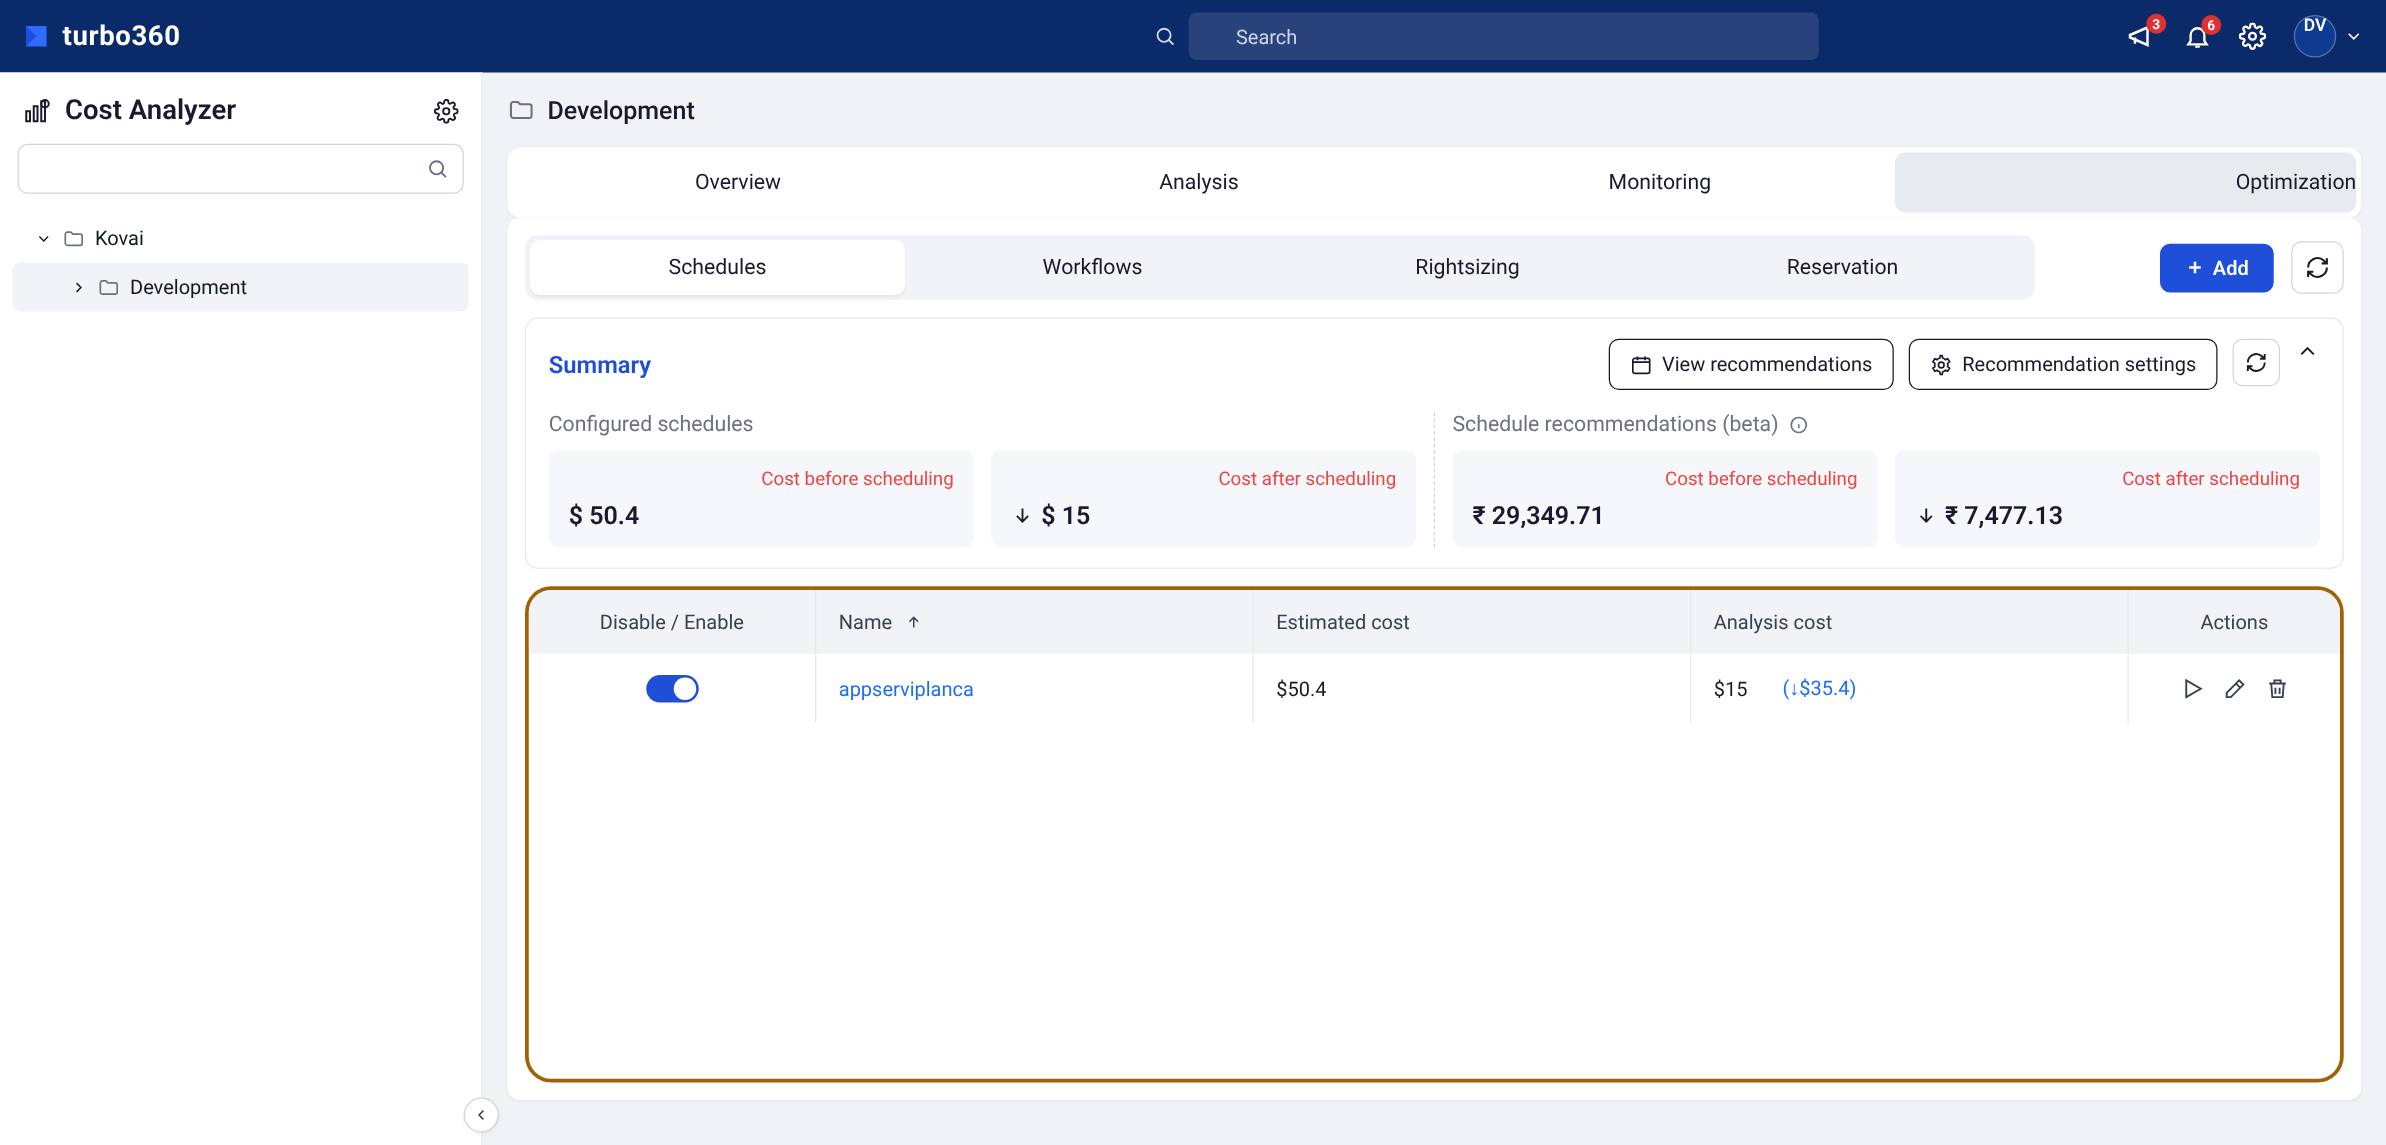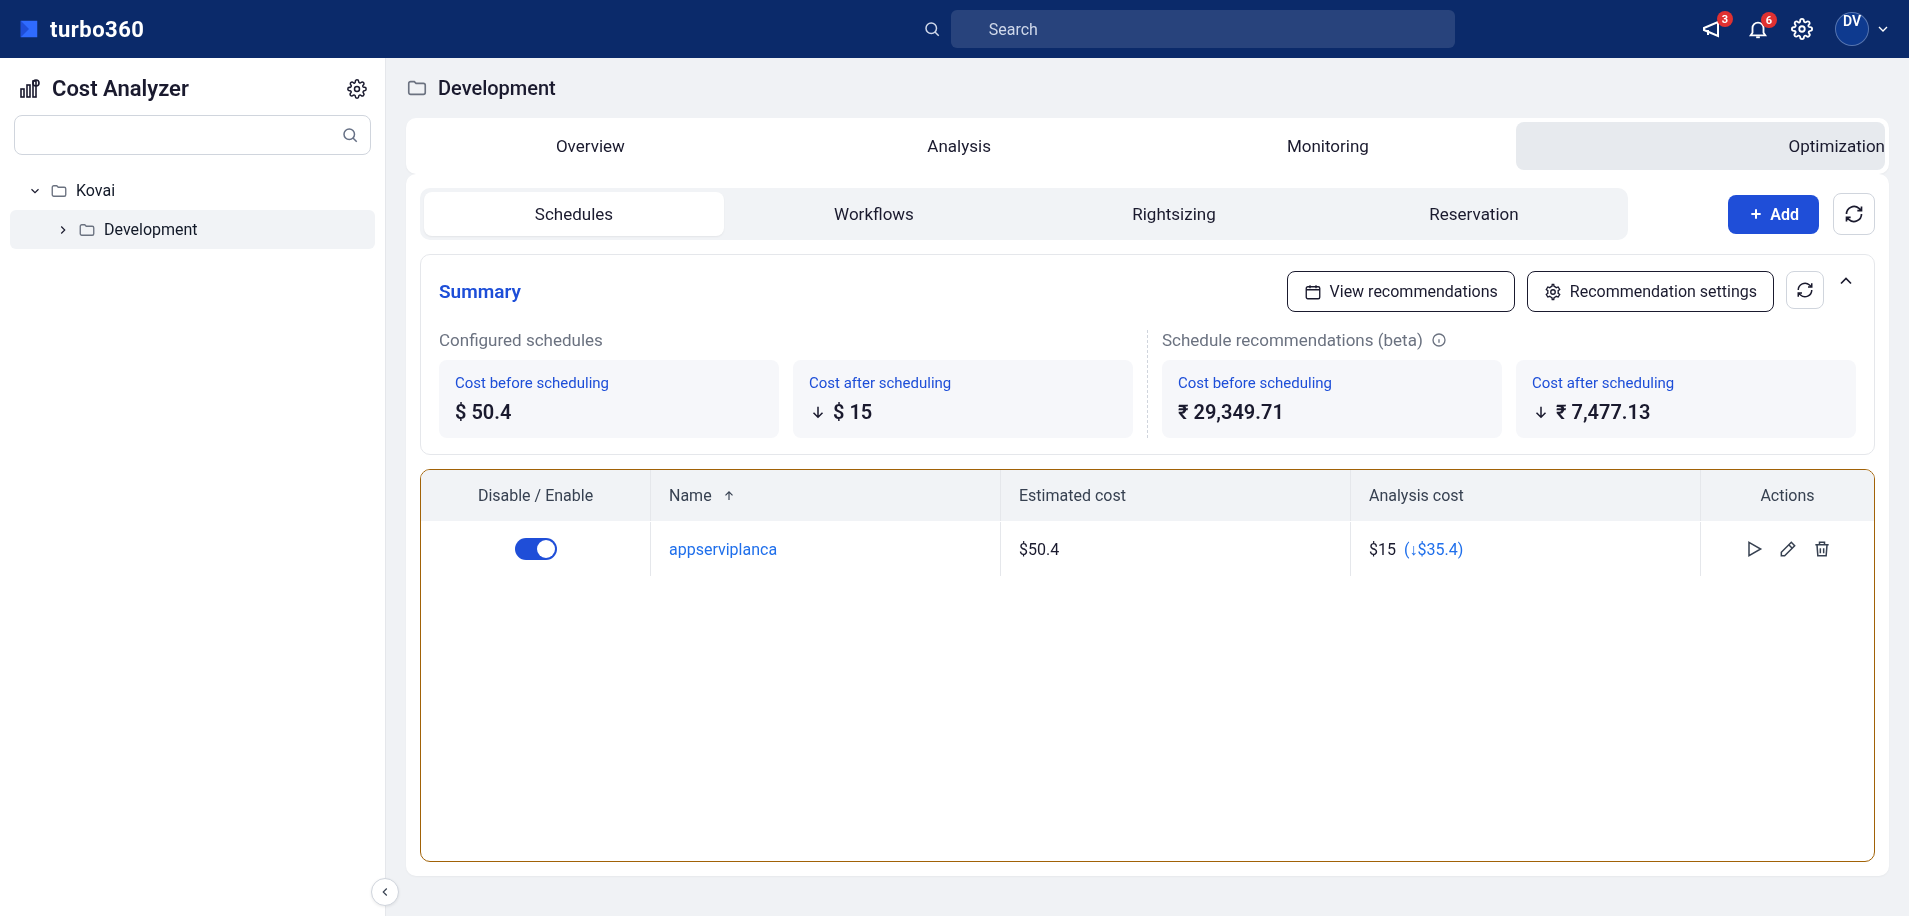--- a/index.html
+++ b/index.html
@@ -60,39 +60,39 @@
 .summary-actions { margin-left:auto; display:flex; align-items:flex-start; gap:12px;}
 .outline-btn { border:1px solid #1a1a2e; border-radius:8px; padding:10px 16px; font-size:16px; display:flex; align-items:center; gap:8px; cursor:pointer; background:#fff; color:#1a1a2e;}
 .icon-square { width:38px; height:38px; border:1px solid #d0d5dd; border-radius:8px; display:flex; align-items:center; justify-content:center; cursor:pointer;}
 .chev-collapse { cursor:pointer;}
 
 .summary-grid { display:flex; gap:14px; margin-top:18px; }
 .summary-col { flex:1; }
 .summary-col-title { font-size:17px; color:#6b7280; margin-bottom:10px; display:flex; align-items:center; gap:8px;}
 .summary-cards { display:flex; gap:14px;}
 .card { flex:1; background:#f6f7fa; border-radius:8px; padding:14px 16px;}
-.card-label { font-size:15px; color:#1d4ed8; margin-bottom:8px;}
+.card-label { font-size:15px; color:#ef4444; margin-bottom:8px;text-align:right;}
 .card-value { font-size:20px; font-weight:600; display:flex; align-items:center; gap:6px;}
 .divider { width:1px; border-left:1px dashed #d0d5dd; }
 
-.table { margin-top:14px; border:1px solid #a16207; border-radius:10px; overflow:hidden;}
+.table { margin-top:14px; border:3px solid #a16207; border-radius:21px; overflow:hidden;}
 .thead { display:flex; background:#f1f3f6; font-size:16px; color:#374151;}
 .th, .td { padding:16px 18px; display:flex; align-items:center;}
 .col-toggle { width:230px; justify-content:center; border-right:1px solid #e5e7eb;}
 .col-name { width:350px; border-right:1px solid #e5e7eb;}
 .col-est { width:350px; border-right:1px solid #e5e7eb;}
 .col-opt { width:350px; border-right:1px solid #e5e7eb;}
 .col-actions { flex:1; justify-content:center;}
 .sort-ic { margin-left:10px;}
 .tbody { min-height:340px; }
 .trow { display:flex; border-top:1px solid transparent;}
 .link { color:#1f6feb; cursor:pointer;}
 .toggle { width:42px; height:22px; background:#1f4ed8; border-radius:20px; position:relative; cursor:pointer;}
 .toggle::after { content:''; position:absolute; right:2px; top:2px; width:18px; height:18px; background:#fff; border-radius:50%;}
-.savings { color:#1f6feb; margin-left:8px;}
+.savings { color:#1f6feb; margin-left:28px;}
 .row-actions { display:flex; gap:14px; color:#374151;}
 .row-actions span { cursor:pointer; display:flex;}
 
 svg { display:block; }
 </style>
 </head>
 <body>
 
 <div class="app">
 

